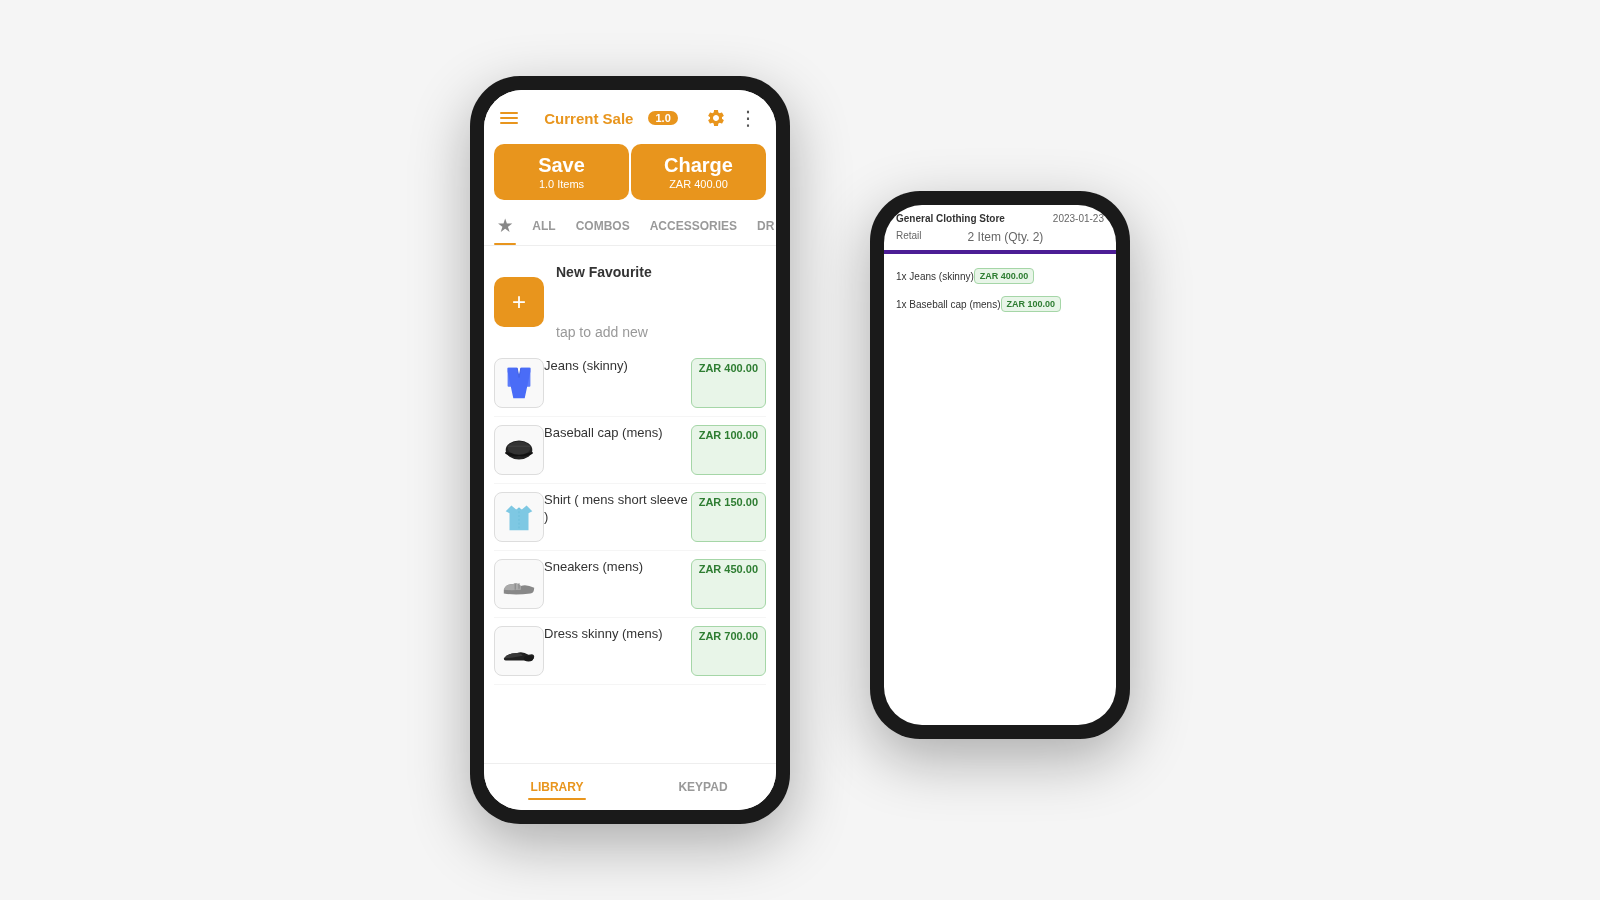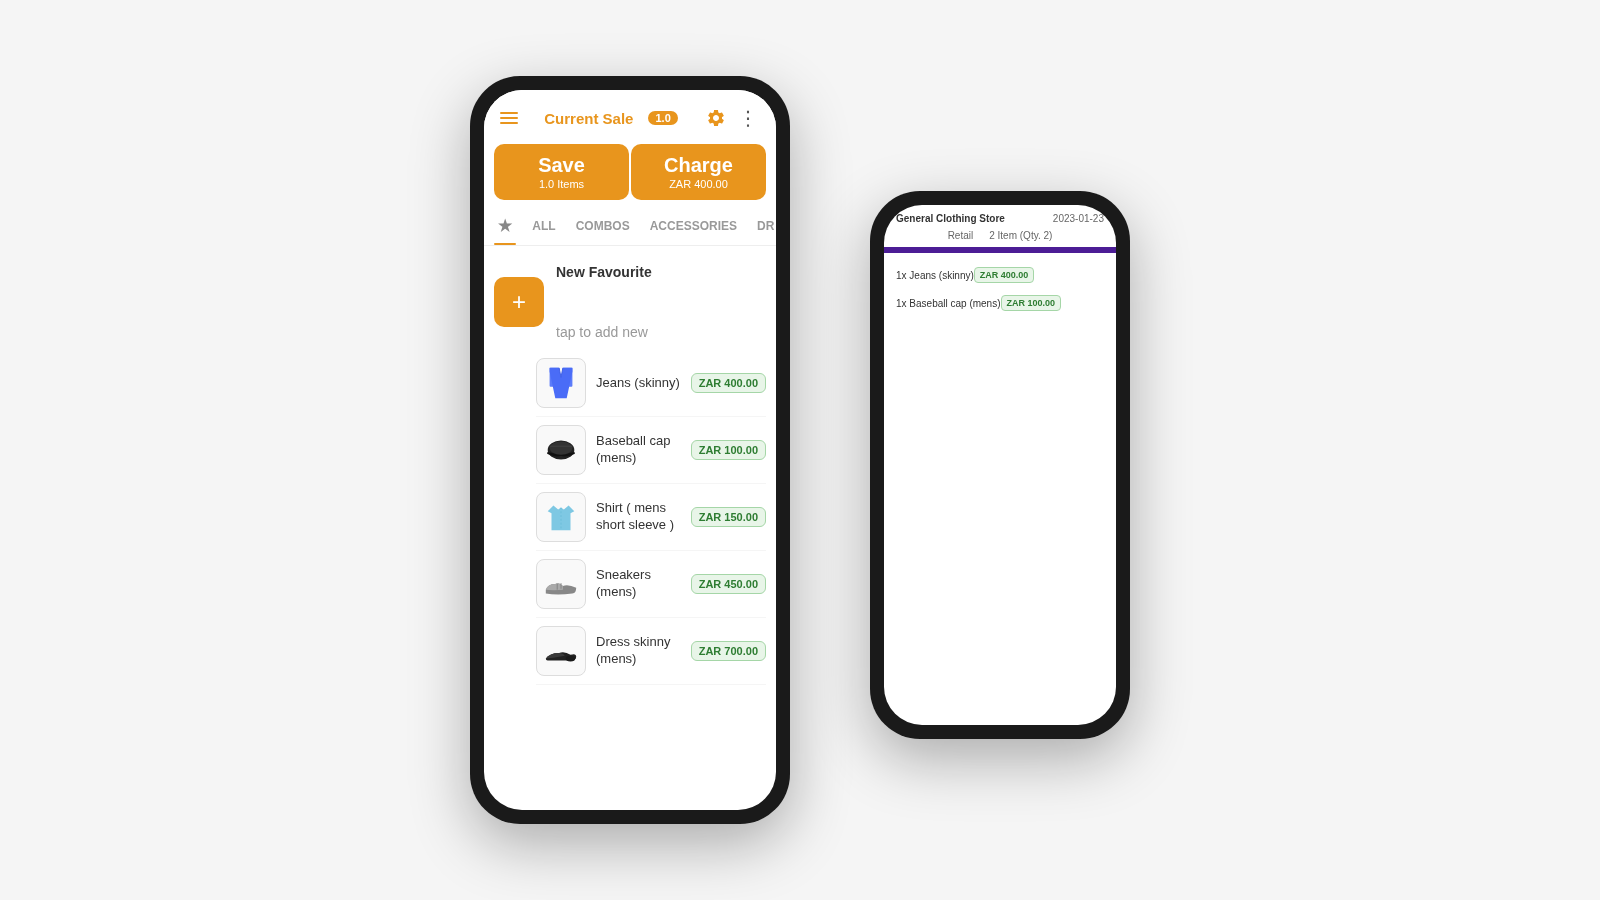--- a/index.html
+++ b/index.html
@@ -184,26 +184,23 @@
     }
 
     
     .products-list {
       flex: 1;
       overflow-y: auto;
       padding: 8px 10px;
     }
     .product-item {
       display: flex;
-      align-items: center;
       padding: 8px 0;
       border-bottom: 1px solid #f5f5f5;
-      gap: 10px;
-      cursor: pointer;
-      margin-left: 42px;
+      cursor: pointer;
     }
     .product-thumb {
       width: 50px;
       height: 50px;
       border-radius: 8px;
       border: 1px solid #ddd;
       display: flex;
       align-items: center;
       justify-content: center;
       background: #f9f9f9;
@@ -323,32 +320,32 @@
       font-size: 10px;
       font-weight: 600;
       color: #333;
     }
     .receipt-date {
       font-size: 10px;
       color: #666;
     }
     .receipt-type-row {
       display: flex;
-      justify-content: center;
+      justify-content: flex-start;
       padding: 2px 12px 6px;
-      border-bottom: 6px solid #4c1d95;
+      border-bottom: 4px solid #4c1d95;
+      gap: 46px;
     }
     .receipt-type {
       font-size: 10px;
       color: #666;
     }
     .receipt-qty {
-      font-size: 10px;
+      font-size: 12px;
       color: #666;
-      margin-left: 16px;
     }
     .receipt-items {
       padding: 8px 12px;
       flex: 1;
     }
     .receipt-item {
       display: flex;
       align-items: center;
       padding: 6px 0;
     }
@@ -549,20 +546,24 @@
                 <path d="M4 28 Q8 22 18 22 Q22 22 24 25 L12 27 Z" fill="#3a3a3a"></path>
                 <ellipse cx="30" cy="28" rx="5" ry="3" fill="#1a1a1a"></ellipse>
               </svg>
             </div>
             <div class="product-name">Dress skinny (mens)</div>
             <div class="product-price">ZAR 700.00</div>
           </div>
 
         </div>
 
+        <div class="bottom-nav">
+          <div class="bottom-nav-item active">LIBRARY</div>
+          <div class="bottom-nav-item">KEYPAD</div>
+        </div>
 
       </div>
     </div>
   </div>
 
   <div class="phone phone-right">
     <div class="phone-screen">
       <div class="right-content">
 
 

